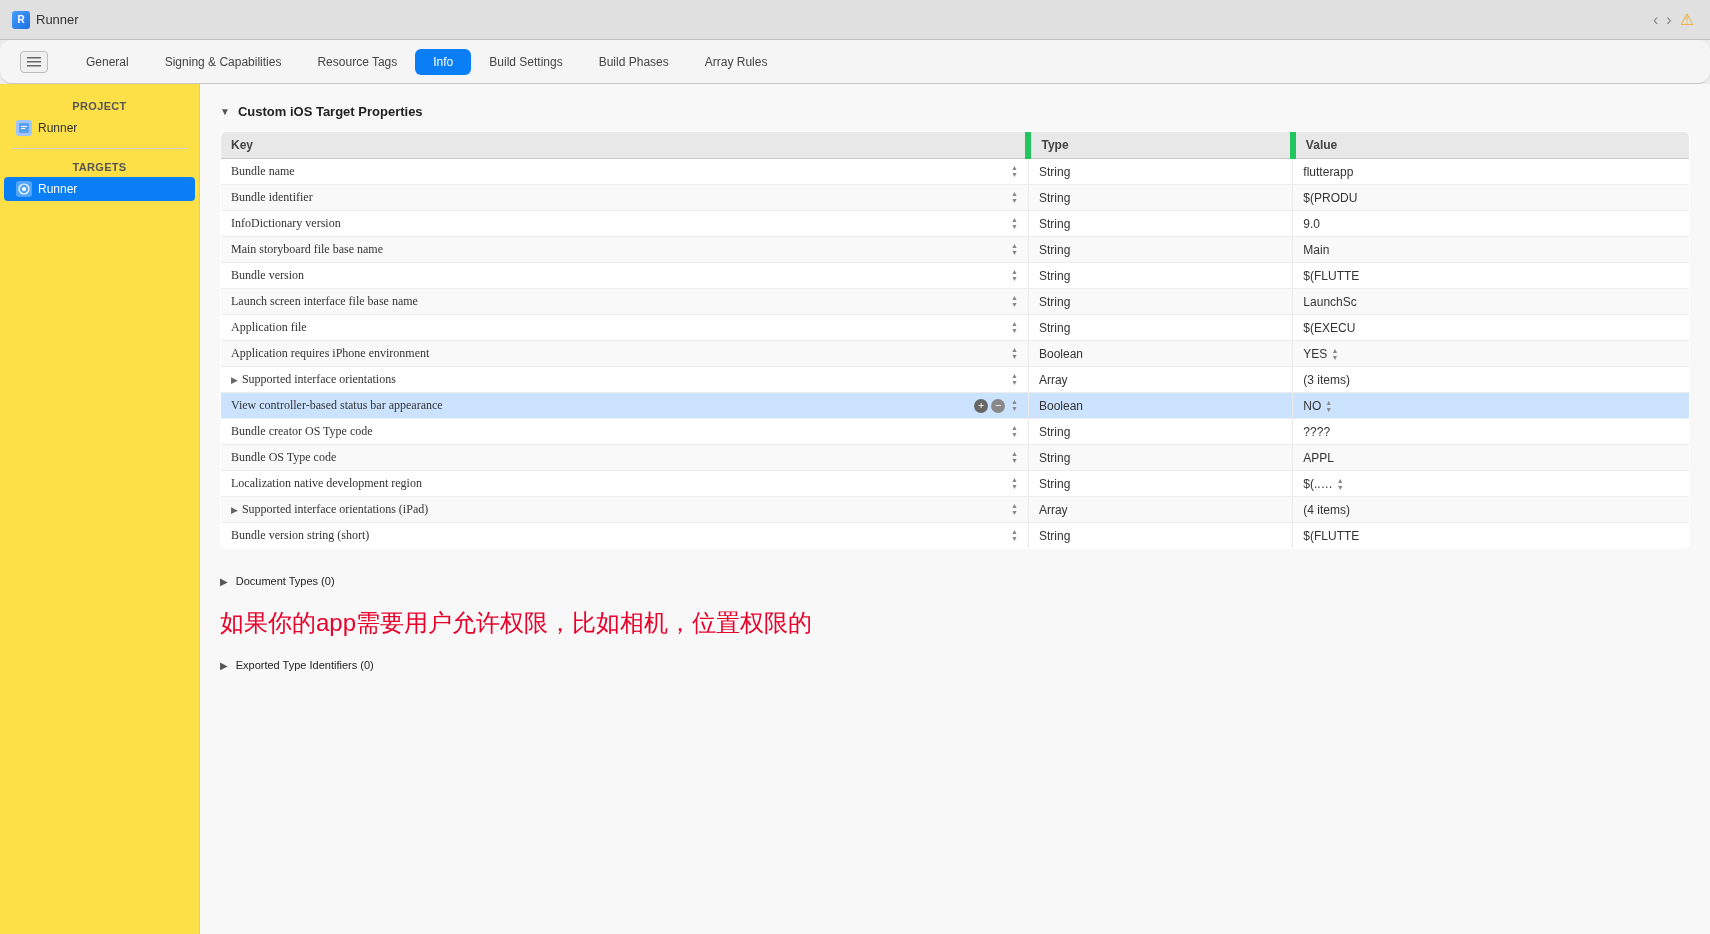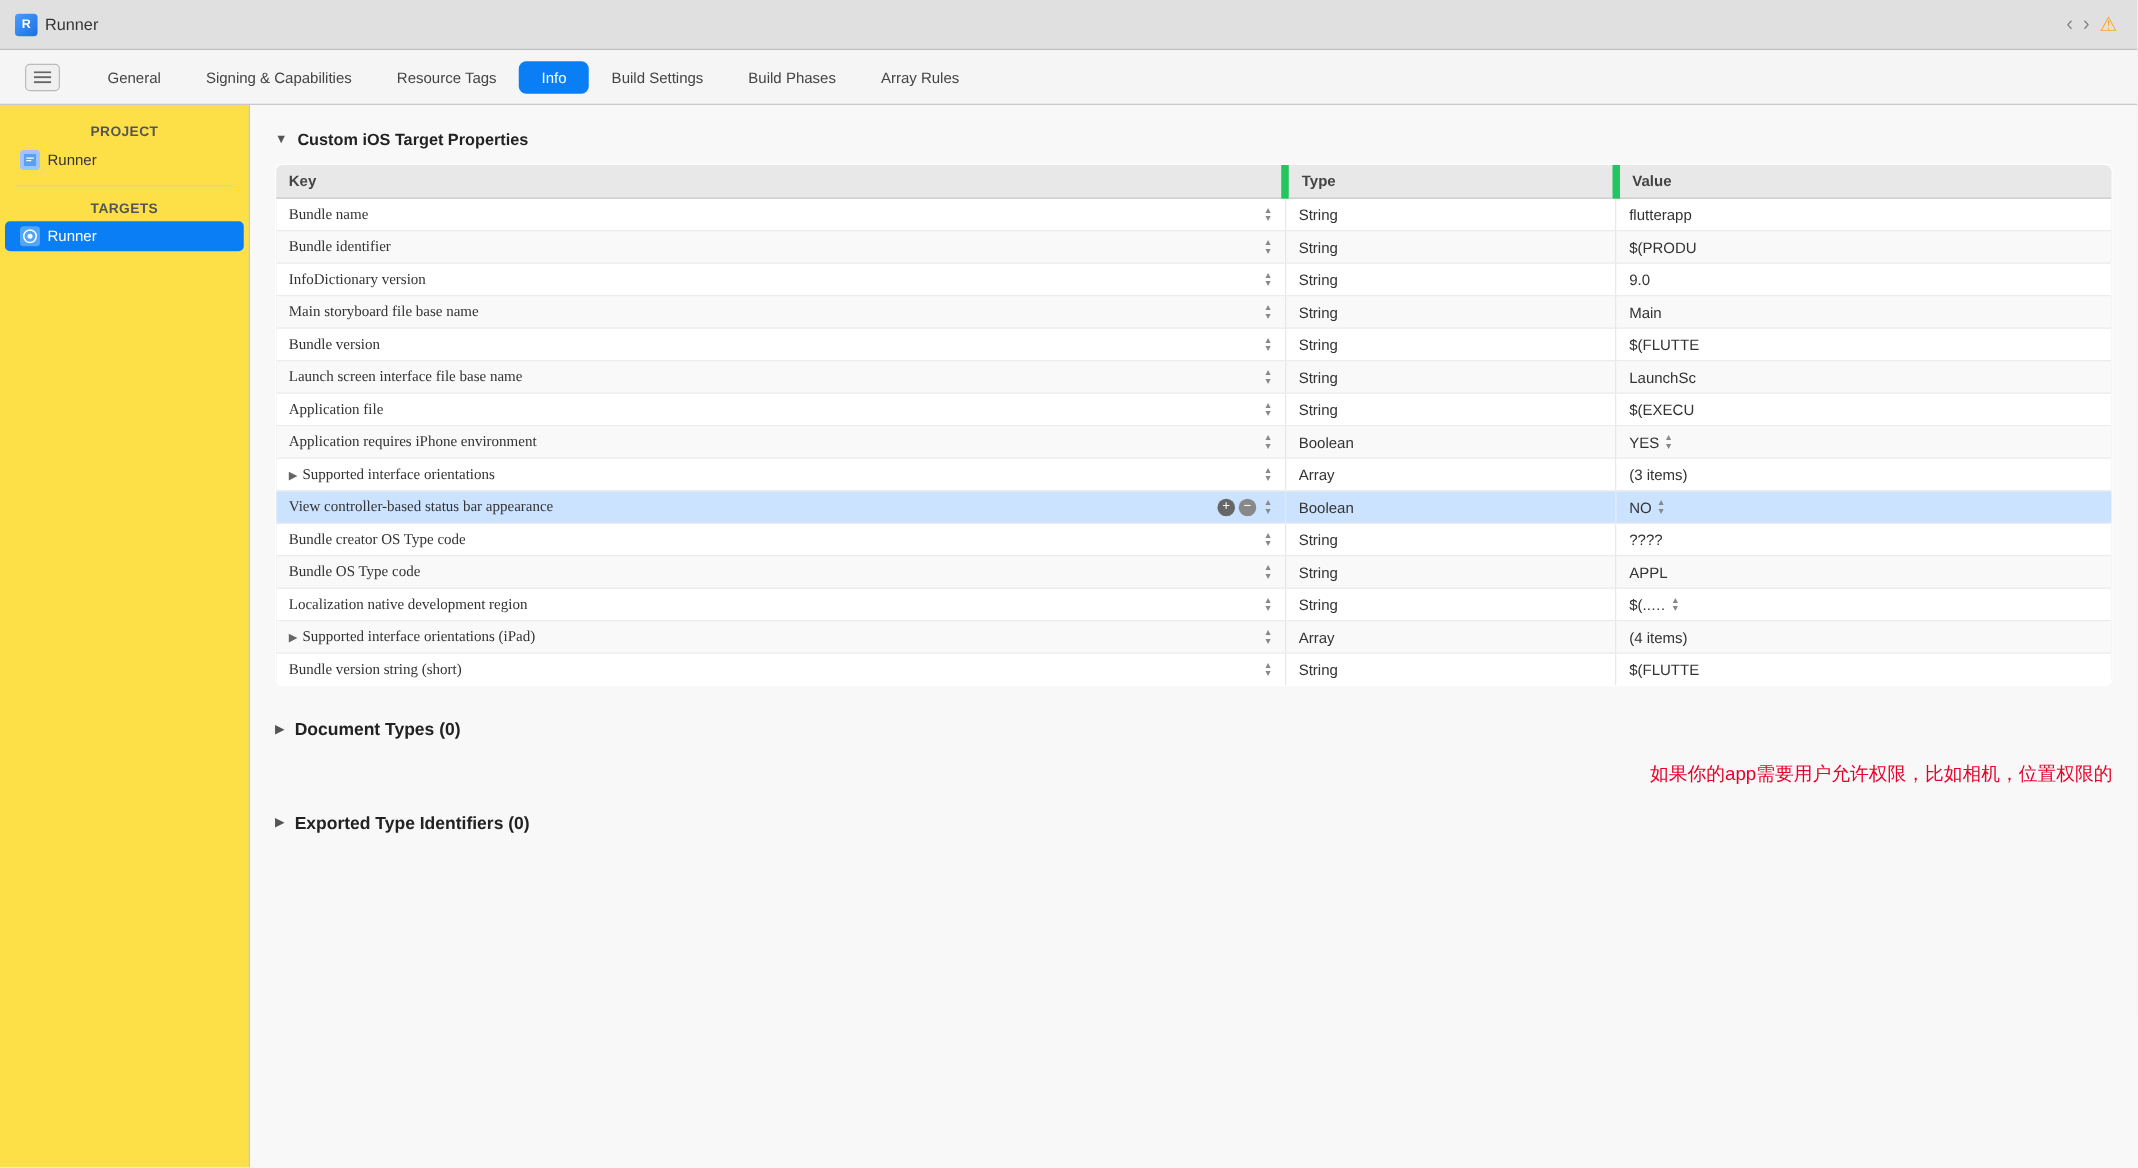--- a/index.html
+++ b/index.html
@@ -30,20 +30,21 @@
 
     
     .tab-bar {
       height: 44px;
       background: #f5f5f5;
       border-bottom: 1px solid #c8c8c8;
       display: flex;
       align-items: center;
       padding: 0 20px;
       gap: 0;
+      border-radius: 12px;
     }
     .sidebar-toggle {
       width: 28px; height: 22px;
       border: 1px solid #bbb;
       border-radius: 4px;
       margin-right: 20px;
       display: flex; align-items: center; justify-content: center;
       cursor: pointer;
       background: #f0f0f0;
     }
@@ -202,28 +203,28 @@
 
     
     .collapsed-section {
       display: flex;
       align-items: center;
       gap: 8px;
       padding: 10px 0;
       cursor: pointer;
     }
     .collapsed-triangle { font-size: 10px; color: #555; }
-    .collapsed-title { font-size: 14px; font-weight: 700; color: #222; }
+    .collapsed-title { font-size: 11px; font-weight: 400; color: #222; }
 
     
     .annotation {
       color: #e8002a;
-      font-size: 15px;
+      font-size: 24px;
       font-weight: 500;
-      text-align: right;
+      text-align: left;
       margin: 8px 0 0 0;
       line-height: 1.5;
     }
   </style>
 </head>
 <body>
 
 <div class="title-bar">
   <div class="title-bar-icon">R</div>
   <span class="title-bar-title">Runner</span>

